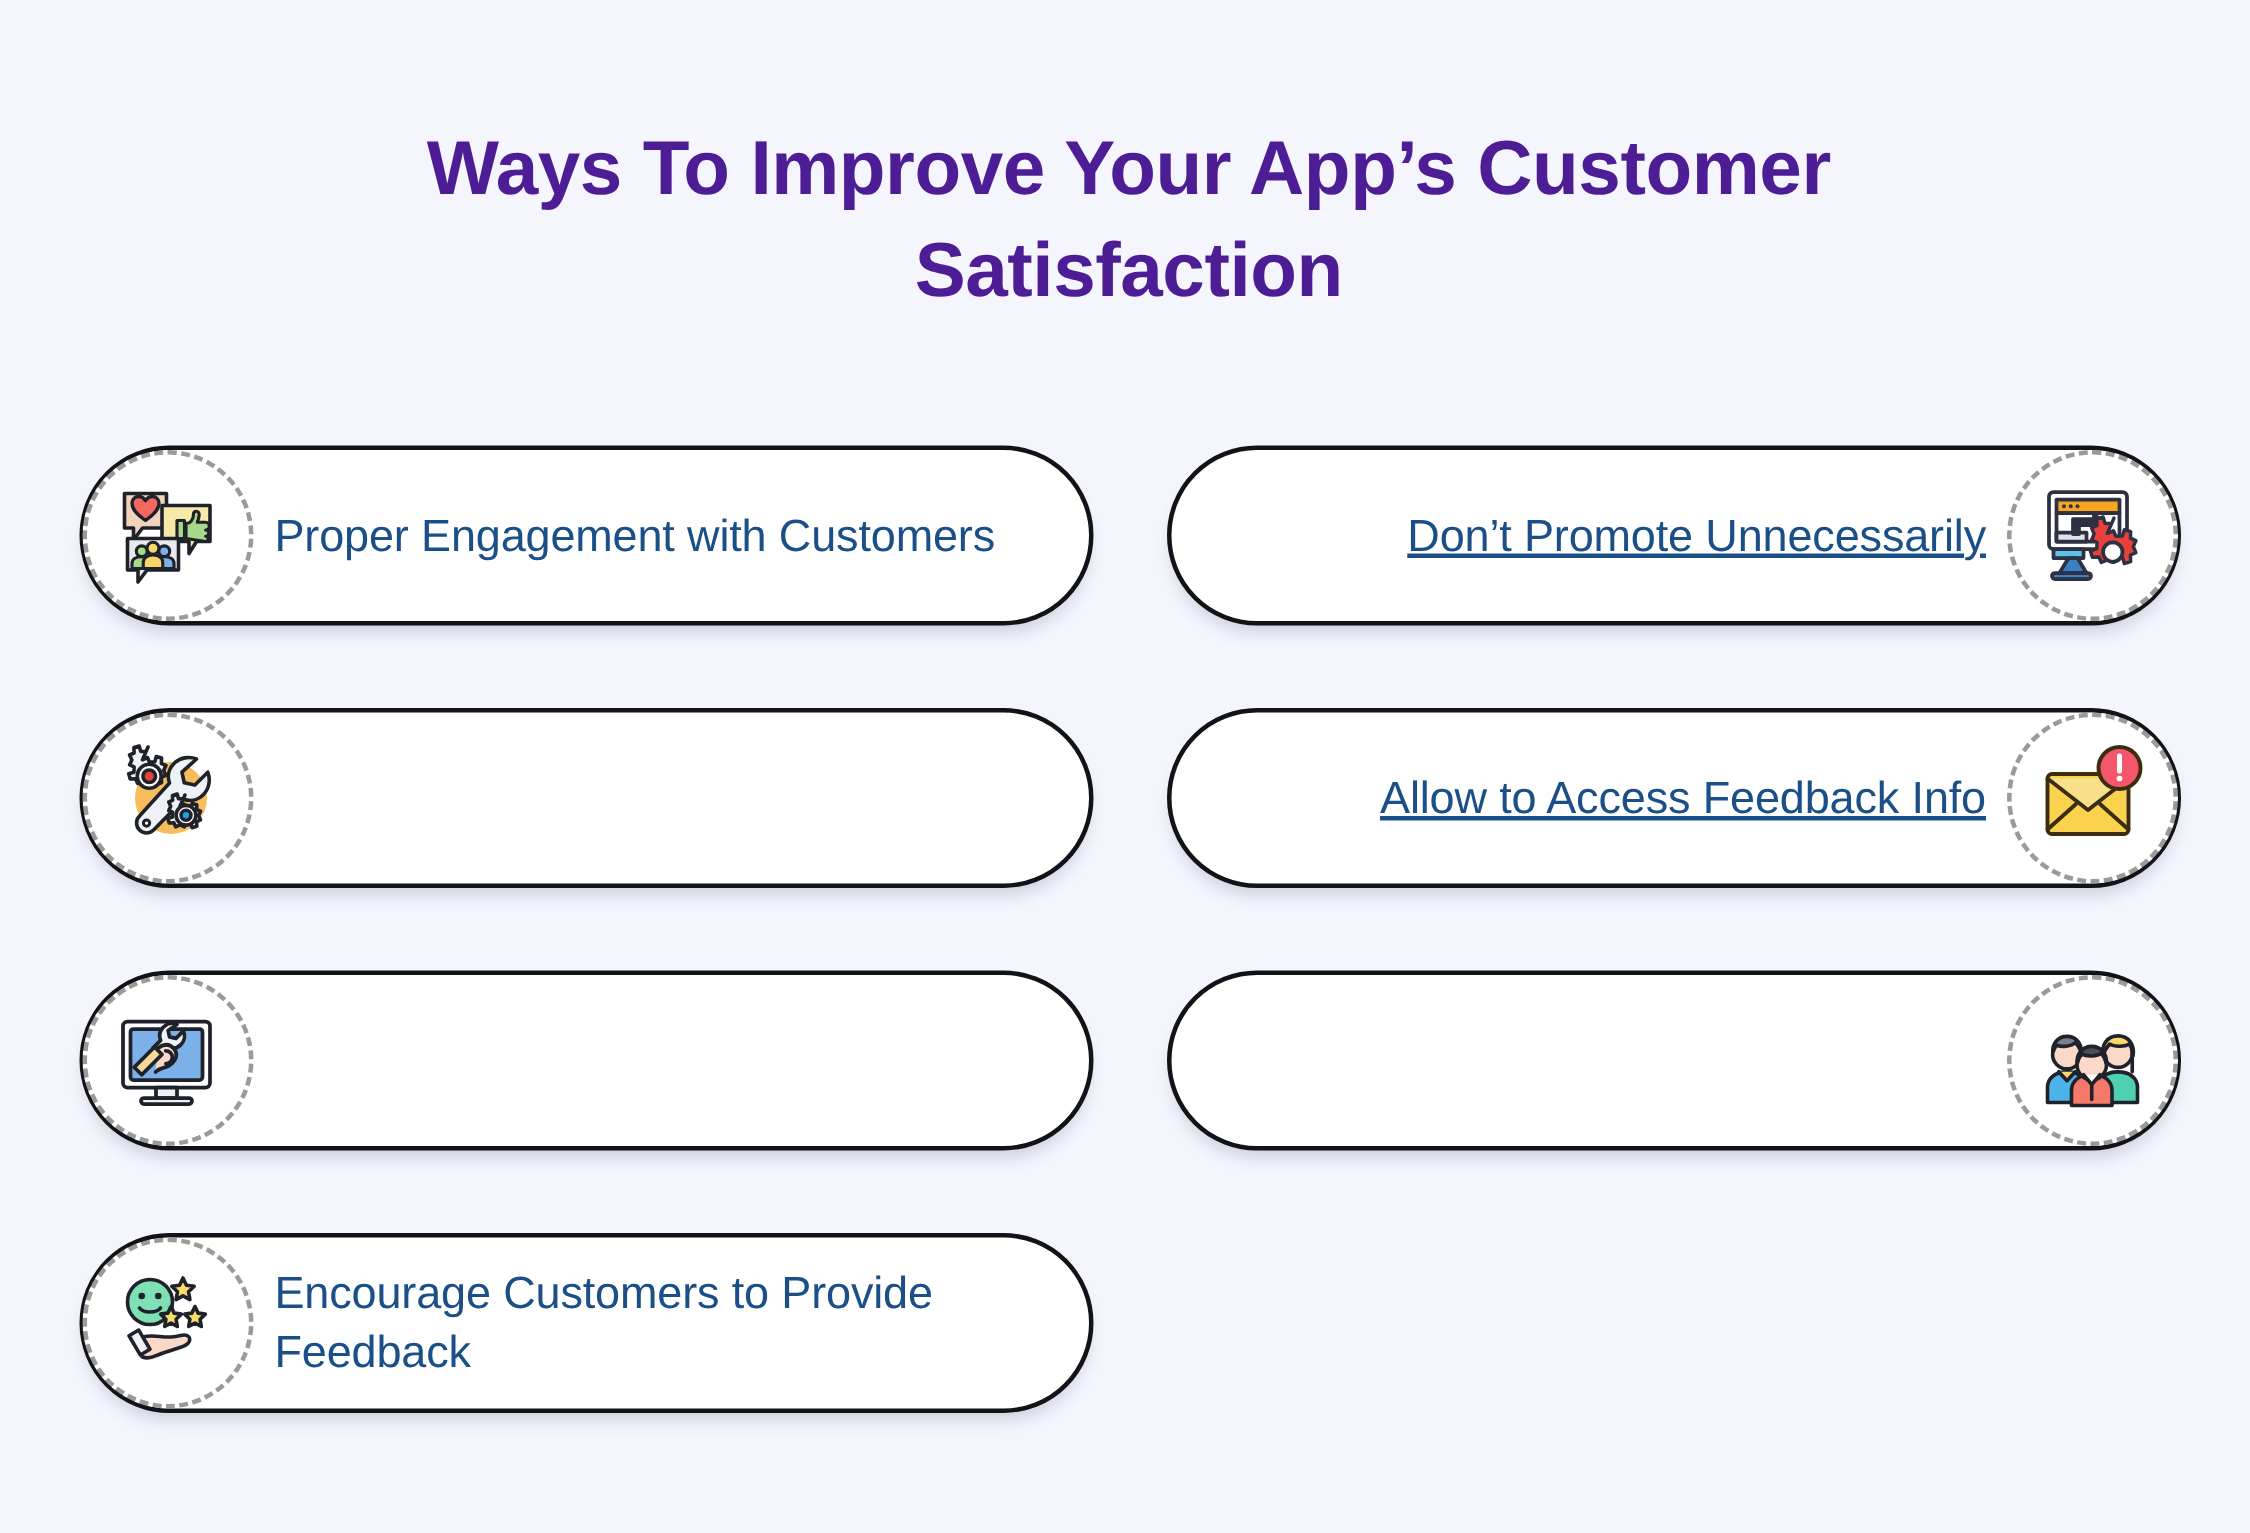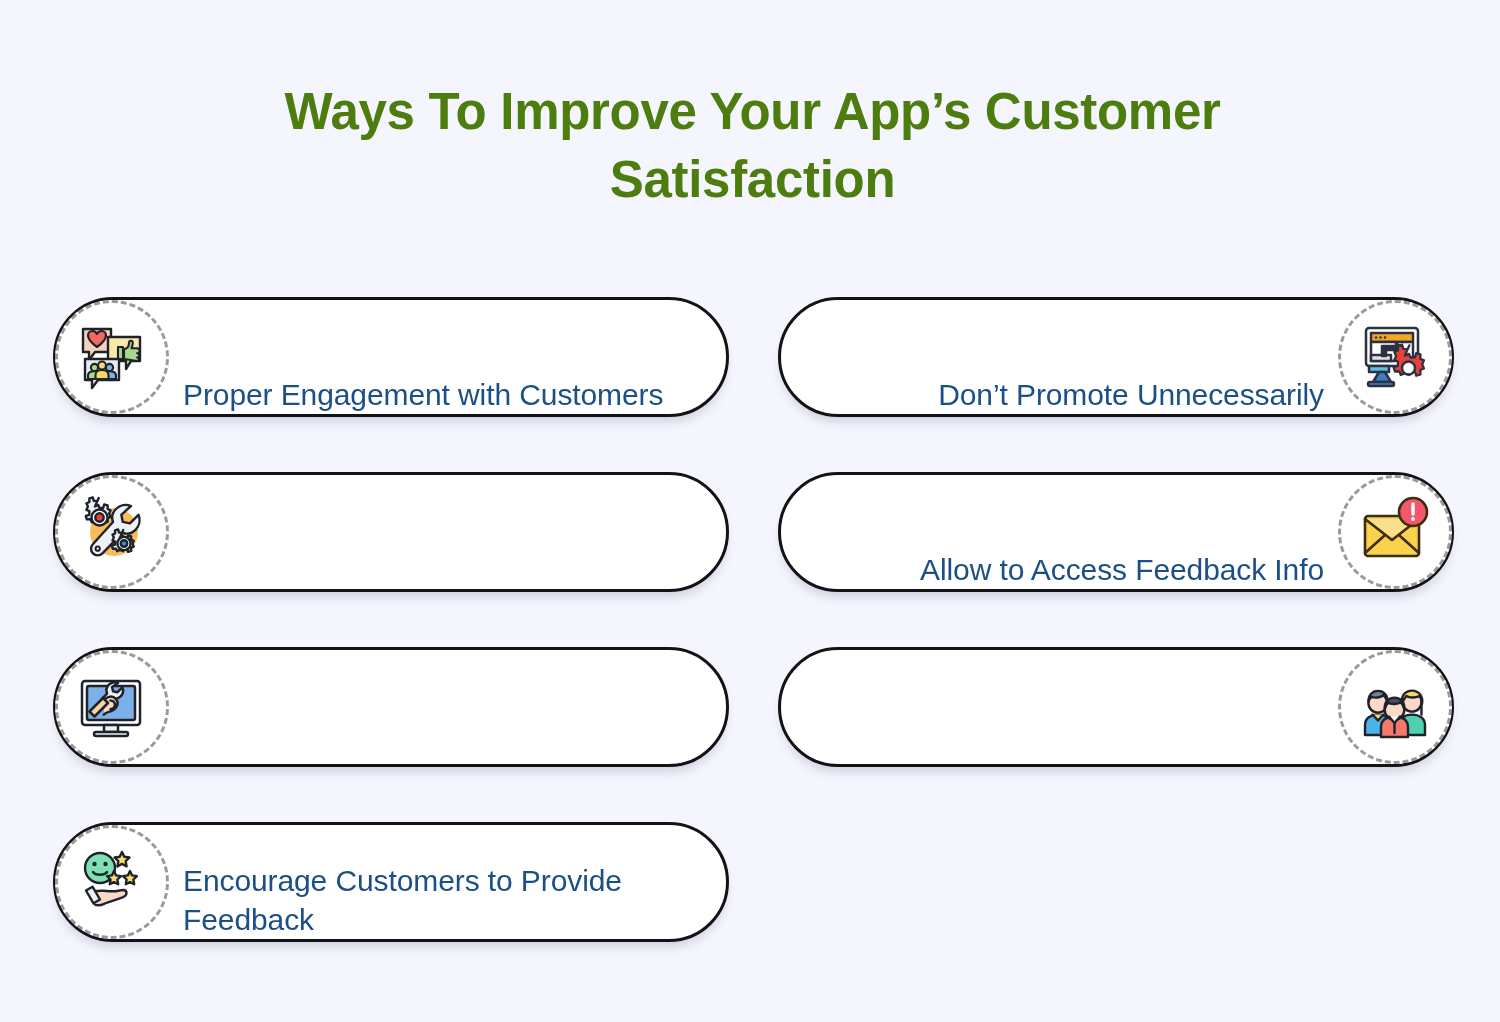--- a/index.html
+++ b/index.html
@@ -29,21 +29,21 @@
     left: 190px;
     top: 78px;
     width: 1125px;
     text-align: center;
   }
 
   .title {
     font-size: 51px;
     font-weight: bold;
     line-height: 1.33;
-    color: #4d7c0f;
+    color: #4c1d95;
     letter-spacing: -0.3px;
   }
 
   
   .grid {
     position: absolute;
     left: 0;
     top: 297px;
     width: 1500px;
   }
@@ -59,21 +59,21 @@
   .card {
     position: relative;
     width: 676px;
     height: 120px;
     margin-bottom: 55px;
     background: #ffffff;
     border: 3px solid #111317;
     border-radius: 62px;
     box-shadow: 0 8px 11px -4px rgba(40, 45, 80, 0.20);
     display: flex;
-    align-items: flex-end;
+    align-items: center;
   }
 
   .card:last-child { margin-bottom: 0; }
 
   .card-right { flex-direction: row-reverse; }
 
   
   .icon-ring {
     flex: 0 0 auto;
     width: 114px;
@@ -99,20 +99,21 @@
     flex: 1 1 auto;
     font-size: 30px;
     line-height: 1.30;
     color: #1b4f87;
     padding: 0 20px 0 14px;
     letter-spacing: -0.1px;
   }
   .card-right .card-label {
     text-align: right;
     padding: 0 14px 0 20px;
+    text-decoration: underline;
   }
 </style>
 </head>
 <body>
 
 <div class="page">
 
   <div class="title-wrap">
     <div class="title">Ways To Improve Your App’s Customer Satisfaction</div>
   </div>

